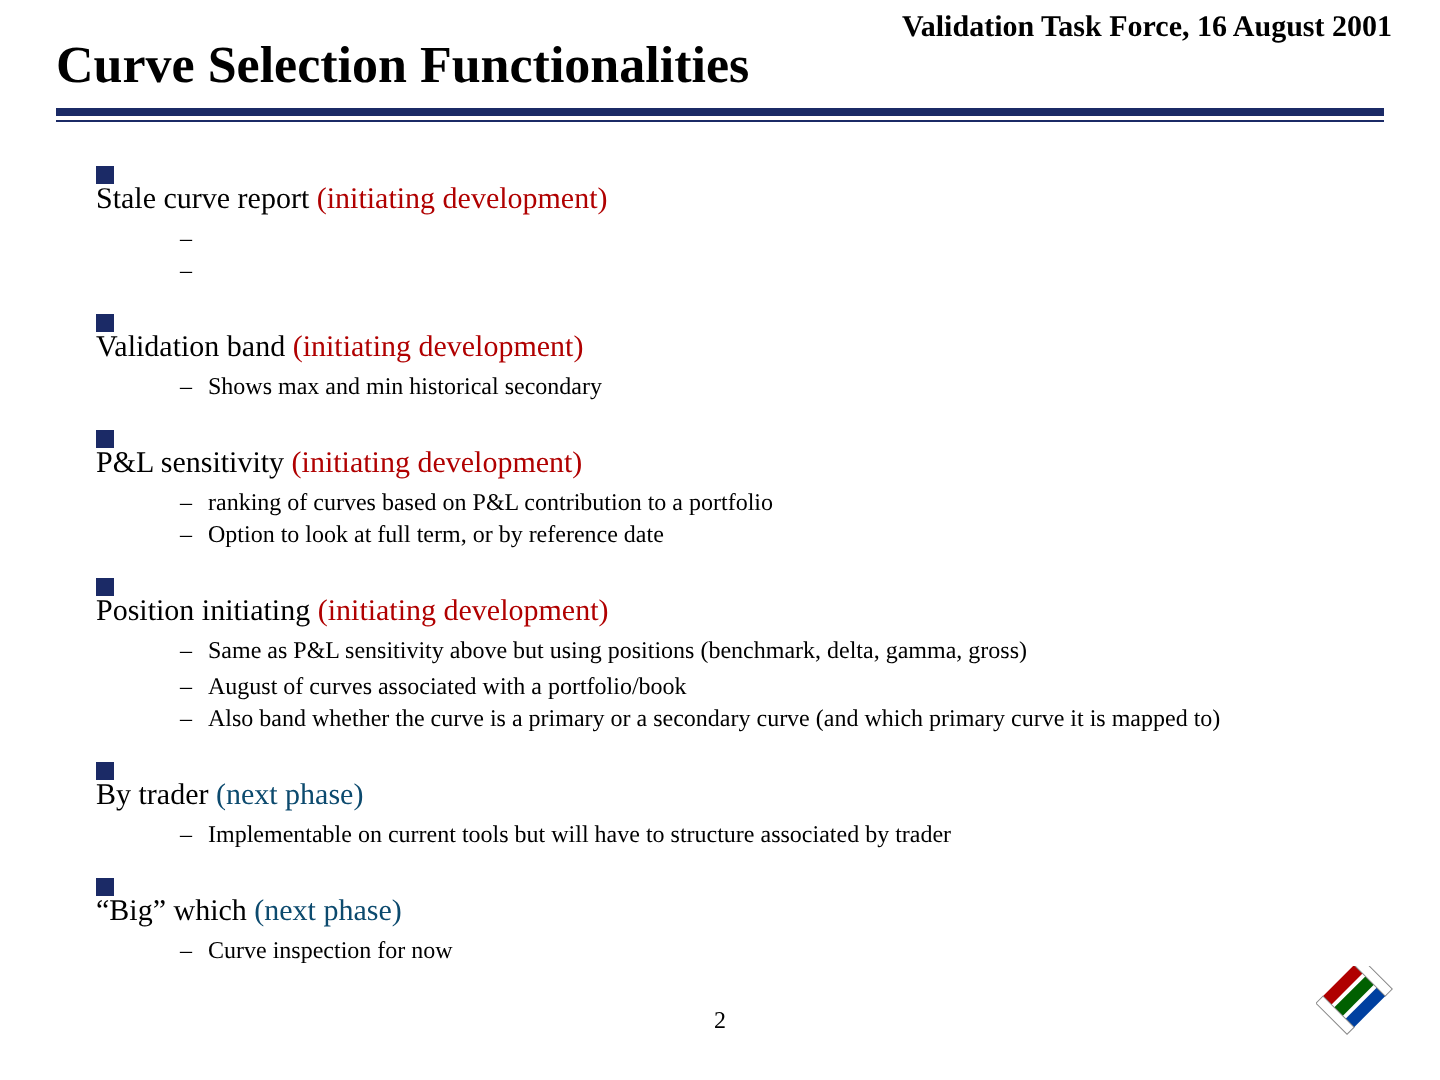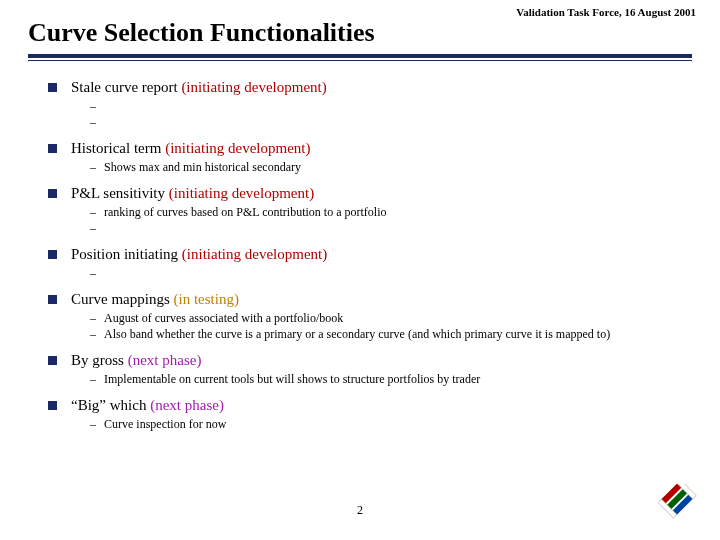--- a/index.html
+++ b/index.html
@@ -1,30 +1,30 @@
 <!DOCTYPE html>
 <html><head>
 <meta charset="utf-8">
 <style>
   * { margin: 0; padding: 0; box-sizing: border-box; }
   html, body { width: 720px; height: 540px; background: #fff; font-family: "Times New Roman", Times, serif; color: #000; }
   .slide { position: relative; width: 720px; height: 540px; padding: 10px 28px 0 28px; }
-  .header-date { position: absolute; top: 6px; right: 24px; font-size: 11px; font-weight: bold; font-family: "Times New Roman", serif; }
+  .header-date { position: absolute; top: 6px; right: 24px; font-size: 15px; font-weight: bold; font-family: "Times New Roman", serif; }
   .title { font-size: 26px; font-weight: bold; margin-top: 8px; margin-bottom: 6px; }
   .rule-wrap { margin-bottom: 18px; }
   .rule-thick { height: 4px; background: #1b2a66; }
   .rule-thin { height: 1px; background: #1b2a66; margin-top: 2px; }
   .content { padding-left: 20px; padding-right: 4px; }
   .item { margin-bottom: 2px; }
-  .lvl1 { display: flex; align-items: baseline; margin-top: 10px; }
+  .lvl1 { display: flex; align-items: baseline; margin-top: 10px; flex-direction: column; }
   .lvl1 .bullet { width: 9px; height: 9px; background: #1b2a66; flex: 0 0 9px; margin-top: 4px; margin-right: 14px; }
   .lvl1 .text { font-size: 15px; }
   .status-dev { color: #b00000; }
   .status-test { color: #c08000; }
-  .status-next { color: #a21caf; }
+  .status-next { color: #0c4a6e; }
   .sub { margin-left: 42px; margin-top: 3px; }
   .lvl2 { display: flex; align-items: baseline; font-size: 12px; margin-bottom: 1px; }
   .lvl2 .dash { flex: 0 0 14px; color: #000; }
   .page-num { position: absolute; bottom: 22px; left: 0; width: 100%; text-align: center; font-size: 12px; }
   .logo { position: absolute; bottom: 12px; right: 14px; }
 </style>
 </head>
 <body>
 
 <div class="slide">
@@ -46,80 +46,78 @@
             <span class="dash">–</span>
           </div>
           <div class="lvl2">
             <span class="dash">–</span>
           </div>
         </div>
       </div>
       <div class="item">
         <div class="lvl1">
           <div class="bullet"></div>
-          <div class="text"><span>Historical term </span><span class="status-dev">(initiating development)</span></div>
+          <div class="text"><span>Validation band </span><span class="status-dev">(initiating development)</span></div>
         </div>
         <div class="sub">
           <div class="lvl2">
             <span class="dash">–</span>
             <span>Shows max and min historical secondary</span>
           </div>
         </div>
       </div>
       <div class="item">
         <div class="lvl1">
           <div class="bullet"></div>
           <div class="text"><span>P&amp;L sensitivity </span><span class="status-dev">(initiating development)</span></div>
         </div>
         <div class="sub">
           <div class="lvl2">
             <span class="dash">–</span>
             <span>ranking of curves based on P&amp;L contribution to a portfolio</span>
           </div>
           <div class="lvl2">
             <span class="dash">–</span>
+            <span>Option to look at full term, or by reference date</span>
           </div>
         </div>
       </div>
       <div class="item">
         <div class="lvl1">
           <div class="bullet"></div>
           <div class="text"><span>Position initiating </span><span class="status-dev">(initiating development)</span></div>
         </div>
         <div class="sub">
           <div class="lvl2">
             <span class="dash">–</span>
+            <span>Same as P&amp;L sensitivity above but using positions (benchmark, delta, gamma, gross)</span>
           </div>
         </div>
       </div>
       <div class="item">
-        <div class="lvl1">
-          <div class="bullet"></div>
-          <div class="text"><span>Curve mappings </span><span class="status-test">(in testing)</span></div>
-        </div>
         <div class="sub">
           <div class="lvl2">
             <span class="dash">–</span>
             <span>August of curves associated with a portfolio/book</span>
           </div>
           <div class="lvl2">
             <span class="dash">–</span>
             <span>Also band whether the curve is a primary or a secondary curve (and which primary curve it is mapped to)</span>
           </div>
         </div>
       </div>
       <div class="item">
         <div class="lvl1">
           <div class="bullet"></div>
-          <div class="text"><span>By gross </span><span class="status-next">(next phase)</span></div>
+          <div class="text"><span>By trader </span><span class="status-next">(next phase)</span></div>
         </div>
         <div class="sub">
           <div class="lvl2">
             <span class="dash">–</span>
-            <span>Implementable on current tools but will shows to structure portfolios by trader</span>
+            <span>Implementable on current tools but will have to structure associated by trader</span>
           </div>
         </div>
       </div>
       <div class="item">
         <div class="lvl1">
           <div class="bullet"></div>
           <div class="text"><span>“Big” which </span><span class="status-next">(next phase)</span></div>
         </div>
         <div class="sub">
           <div class="lvl2">

